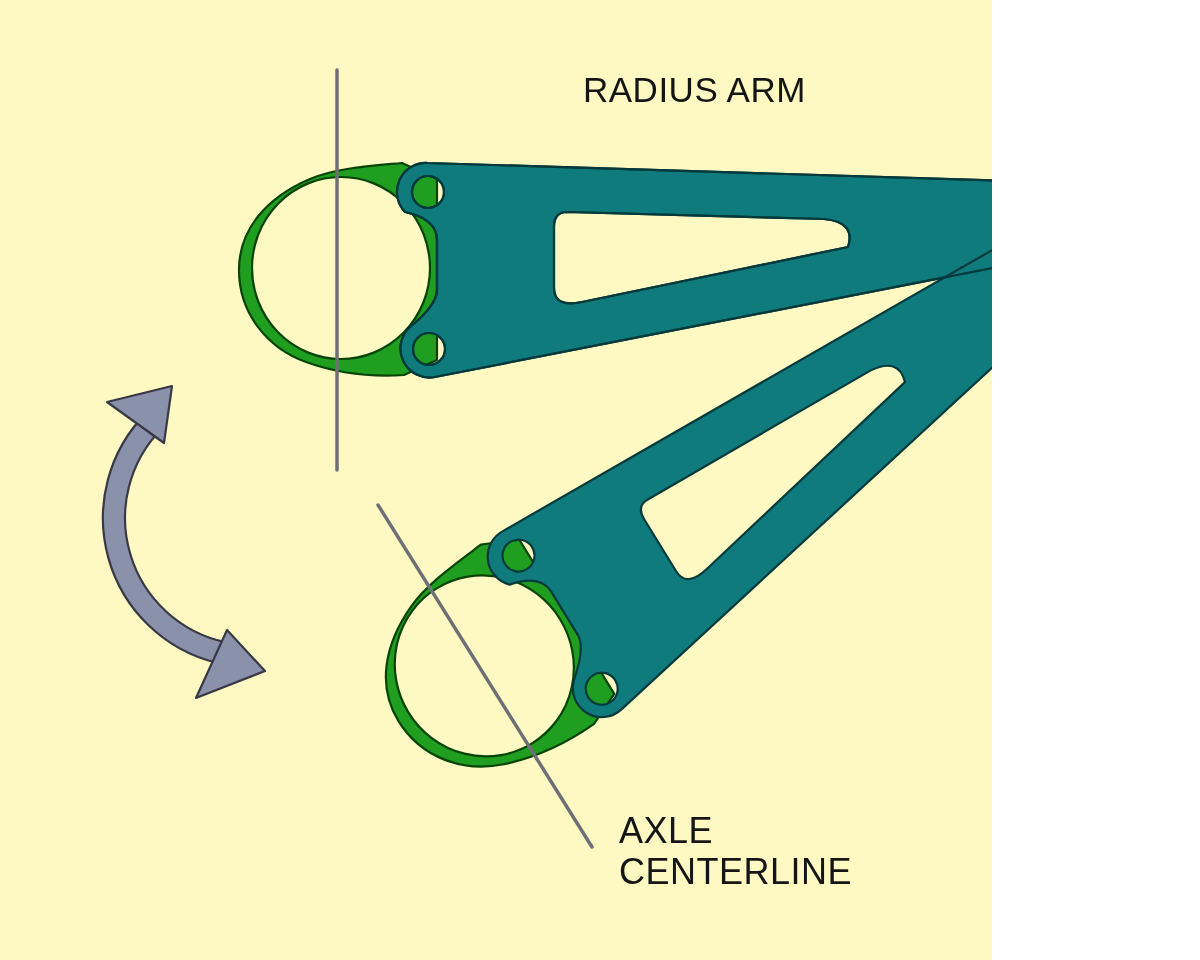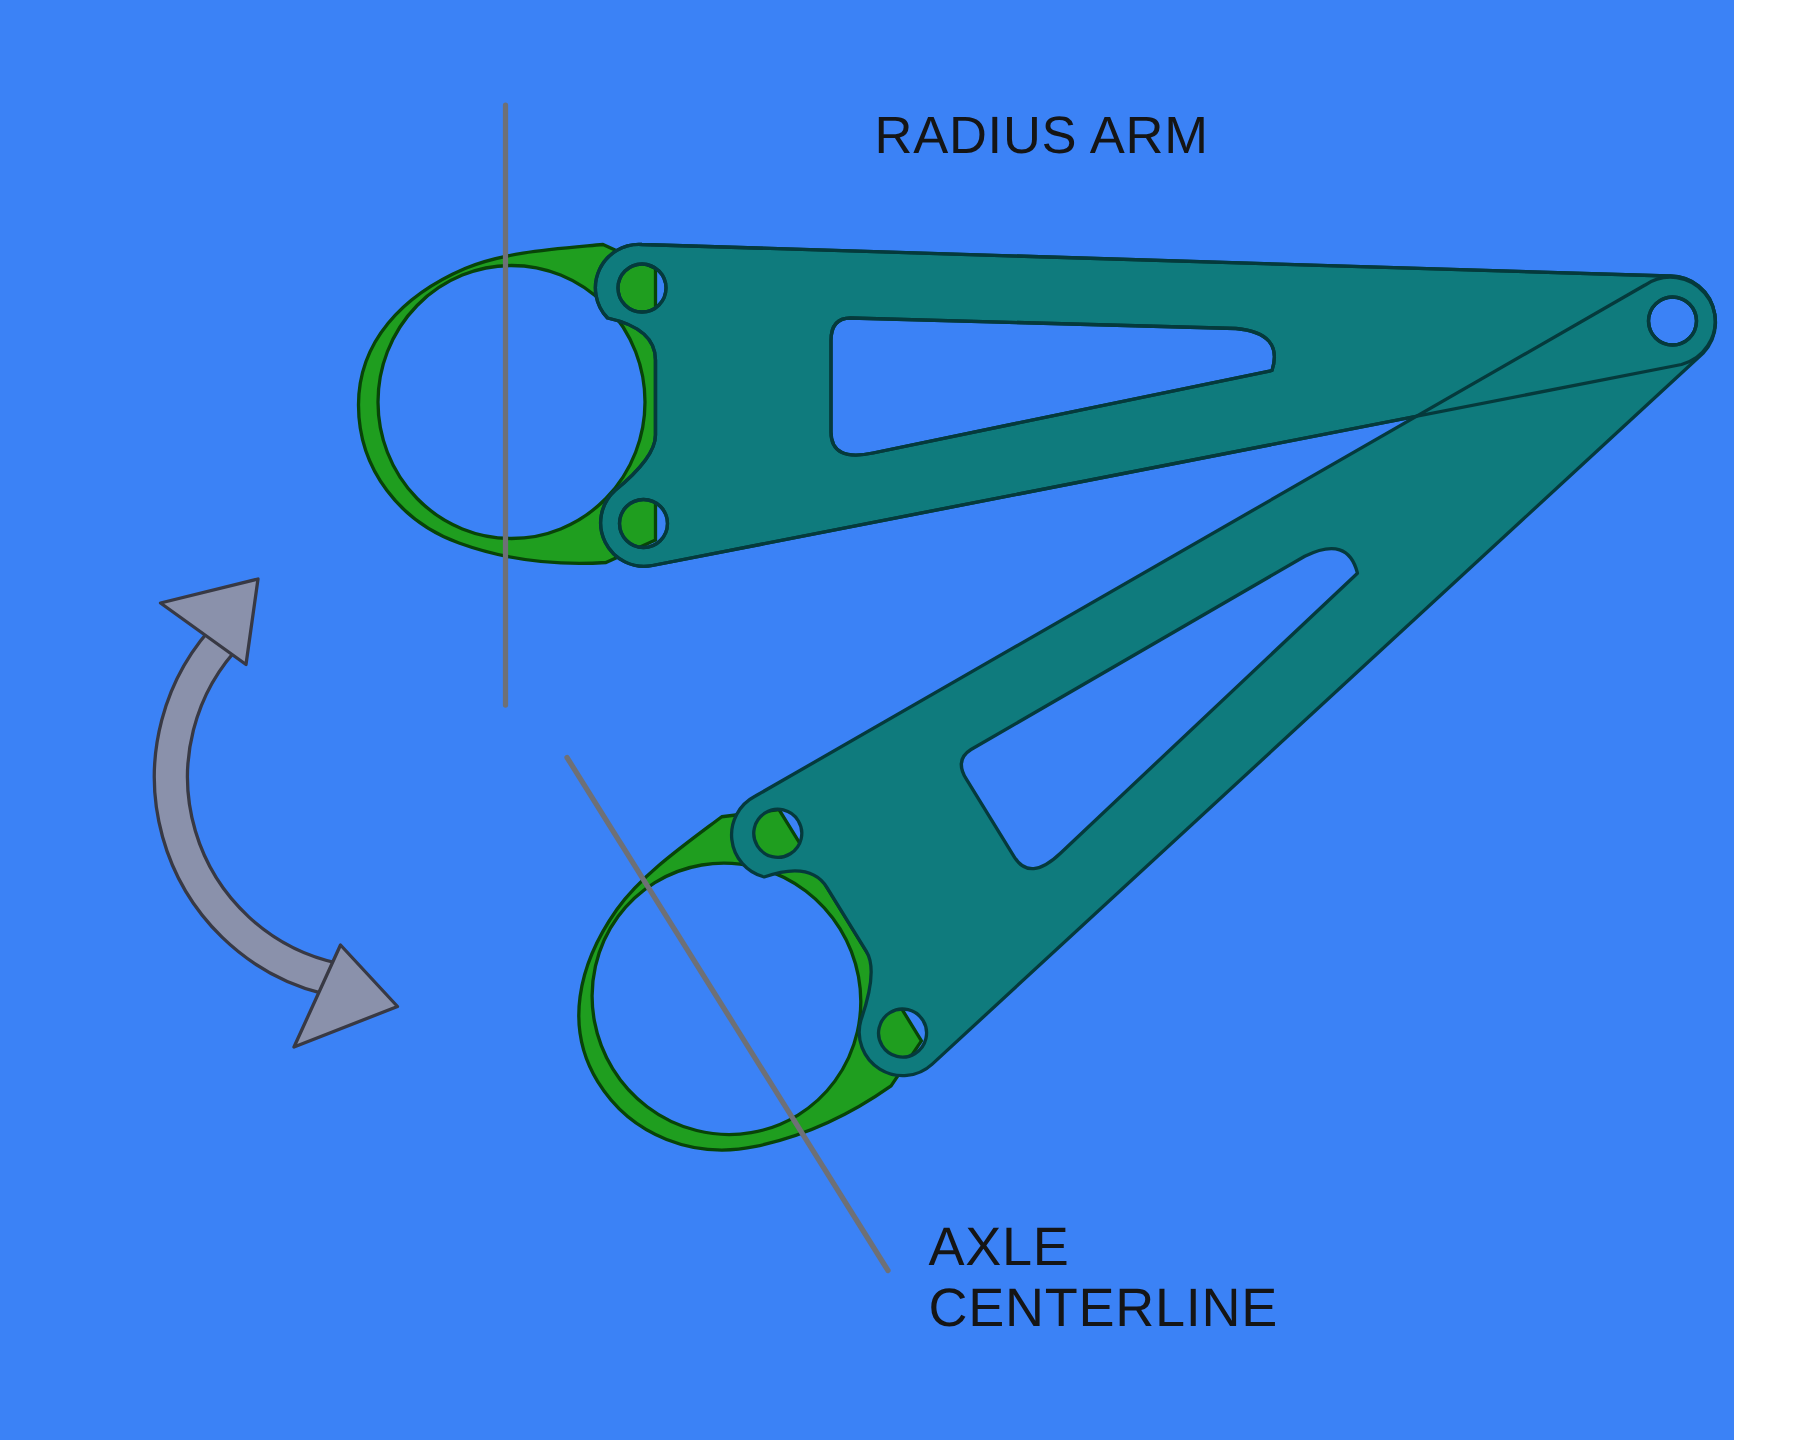--- a/index.html
+++ b/index.html
@@ -1,16 +1,16 @@
 <!DOCTYPE html>
 <html><head>
 <meta charset="utf-8">
 <style>
   html,body{margin:0;padding:0;background:#ffffff;}
-  .stage{position:relative;width:1156px;height:960px;background:#3b82f6;overflow:hidden;}
+  .stage{position:relative;width:992px;height:960px;background:#fef9c3;overflow:hidden;}
   svg{display:block;}
   .teal-fill{stroke:#053a3c;stroke-width:2.2;stroke-linejoin:round;}
   .green-fill{stroke:#084408;stroke-width:2.2;stroke-linejoin:round;}
   .teal-stroke{stroke:#053a3c;stroke-width:2.2;stroke-linejoin:round;}
   .construction-line{stroke-width:3.5;stroke-linecap:round;}
   .arrow-part{stroke:#383944;stroke-width:2.2;stroke-linejoin:round;}
   .diagram-label{font-family:"Liberation Sans",sans-serif;fill:#151515;letter-spacing:0.5px;}
   .label-lg{font-size:35px;}
   .label-md{font-size:36px;}
 </style>

